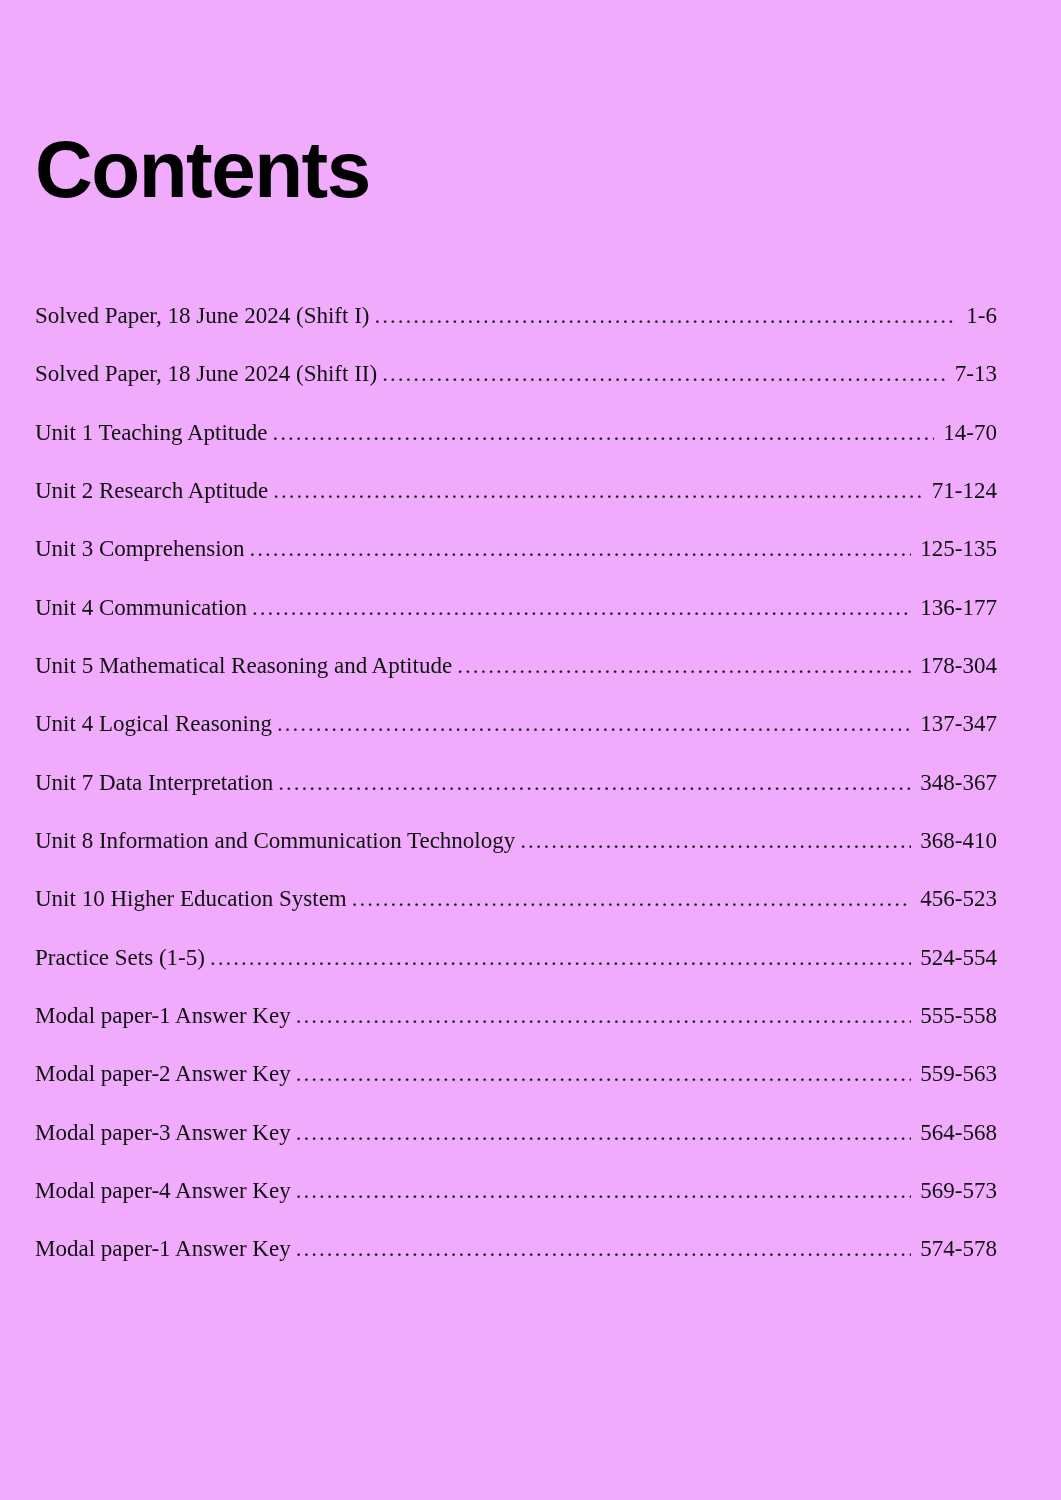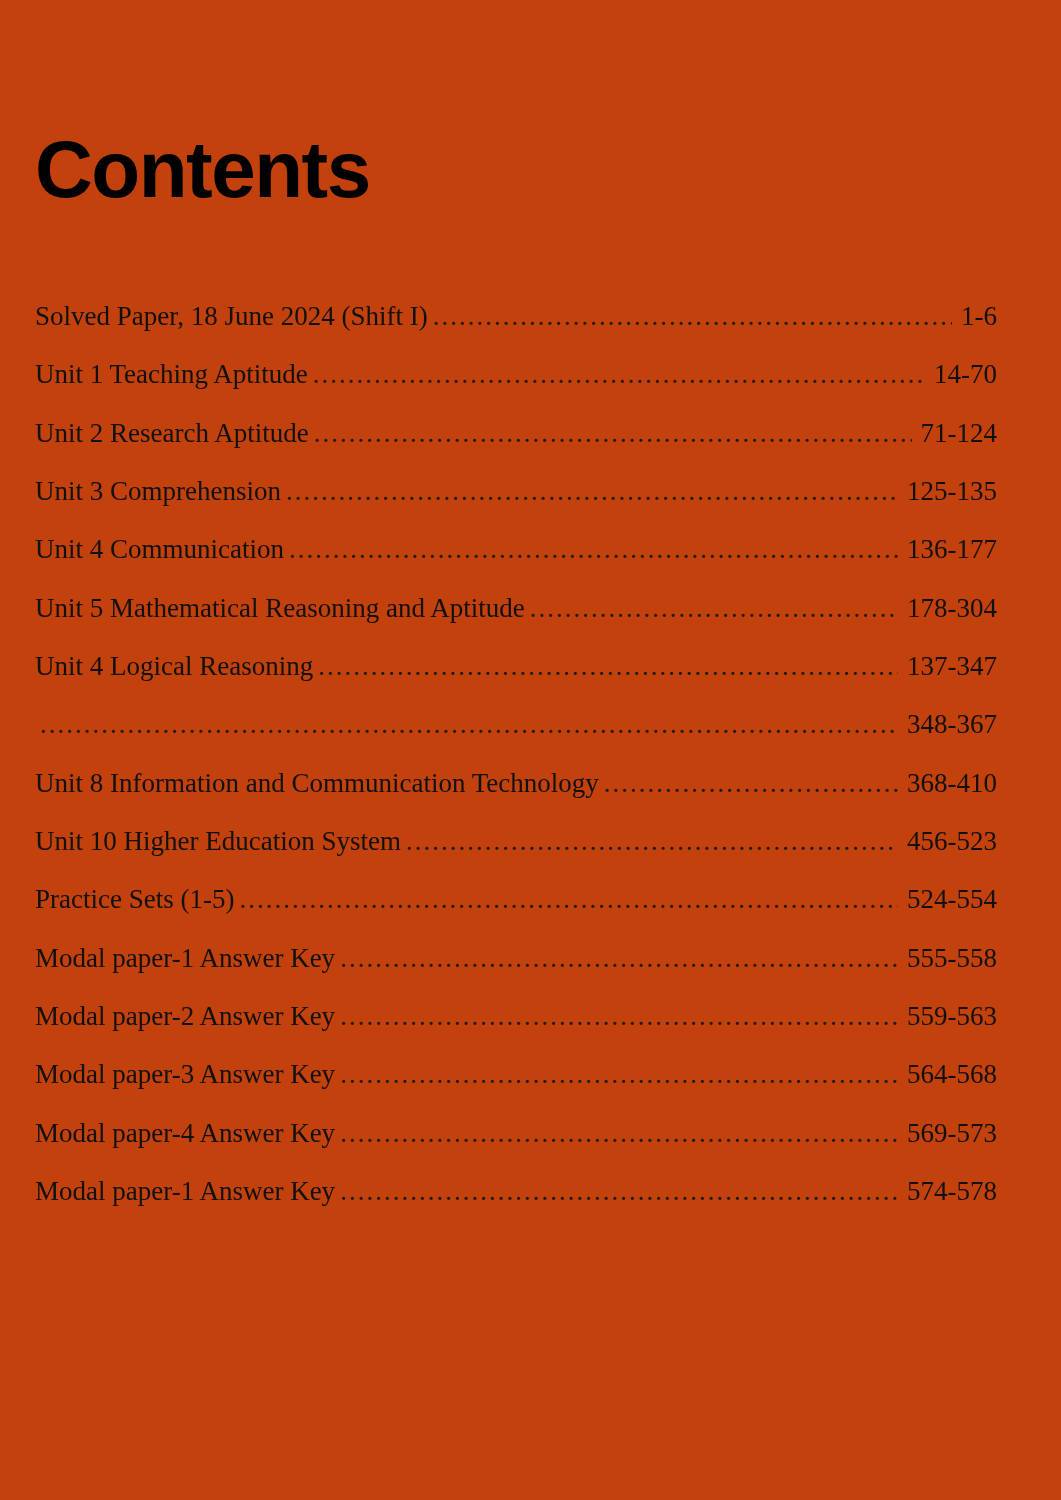--- a/index.html
+++ b/index.html
@@ -12,40 +12,40 @@
     height: 1500px;
     overflow: hidden;
     font-family: "Liberation Serif", serif;
     color: #111111;
   }
   .page {
     box-sizing: border-box;
     width: 1061px;
     height: 1500px;
     padding: 0 64px 0 35px;
-    background: #c2410c;
+    background: #f0abfc;
   }
   .page-title {
     margin: 0;
     padding-top: 130px;
     font-family: "Liberation Sans", sans-serif;
     font-weight: bold;
     font-size: 80px;
     line-height: 80px;
     letter-spacing: -1.5px;
     color: #000000;
   }
   .toc {
     margin-top: 77px;
   }
   .toc-row {
     display: flex;
     align-items: flex-end;
     line-height: 58.33px;
-    font-size: 27px;
+    font-size: 23px;
     white-space: nowrap;
   }
   .toc-label {
     flex: 0 0 auto;
     line-height: 58.33px;
   }
   .toc-leader {
     flex: 1 1 auto;
     overflow: hidden;
     white-space: nowrap;
@@ -71,20 +71,25 @@
   <h1 class="page-title">Contents</h1>
 
   <div class="toc">
 
     <div class="toc-row">
       <span class="toc-label">Solved Paper, 18 June 2024 (Shift I)</span>
       <span class="toc-leader"></span>
       <span class="toc-pages">1-6</span>
     </div>
 
+    <div class="toc-row">
+      <span class="toc-label">Solved Paper, 18 June 2024 (Shift II)</span>
+      <span class="toc-leader"></span>
+      <span class="toc-pages">7-13</span>
+    </div>
 
     <div class="toc-row">
       <span class="toc-label">Unit 1 Teaching Aptitude</span>
       <span class="toc-leader"></span>
       <span class="toc-pages">14-70</span>
     </div>
 
     <div class="toc-row">
       <span class="toc-label">Unit 2 Research Aptitude</span>
       <span class="toc-leader"></span>
@@ -109,20 +114,21 @@
       <span class="toc-pages">178-304</span>
     </div>
 
     <div class="toc-row">
       <span class="toc-label">Unit 4 Logical Reasoning</span>
       <span class="toc-leader"></span>
       <span class="toc-pages">137-347</span>
     </div>
 
     <div class="toc-row">
+      <span class="toc-label">Unit 7 Data Interpretation</span>
       <span class="toc-leader"></span>
       <span class="toc-pages">348-367</span>
     </div>
 
     <div class="toc-row">
       <span class="toc-label">Unit 8 Information and Communication Technology</span>
       <span class="toc-leader"></span>
       <span class="toc-pages">368-410</span>
     </div>
 

